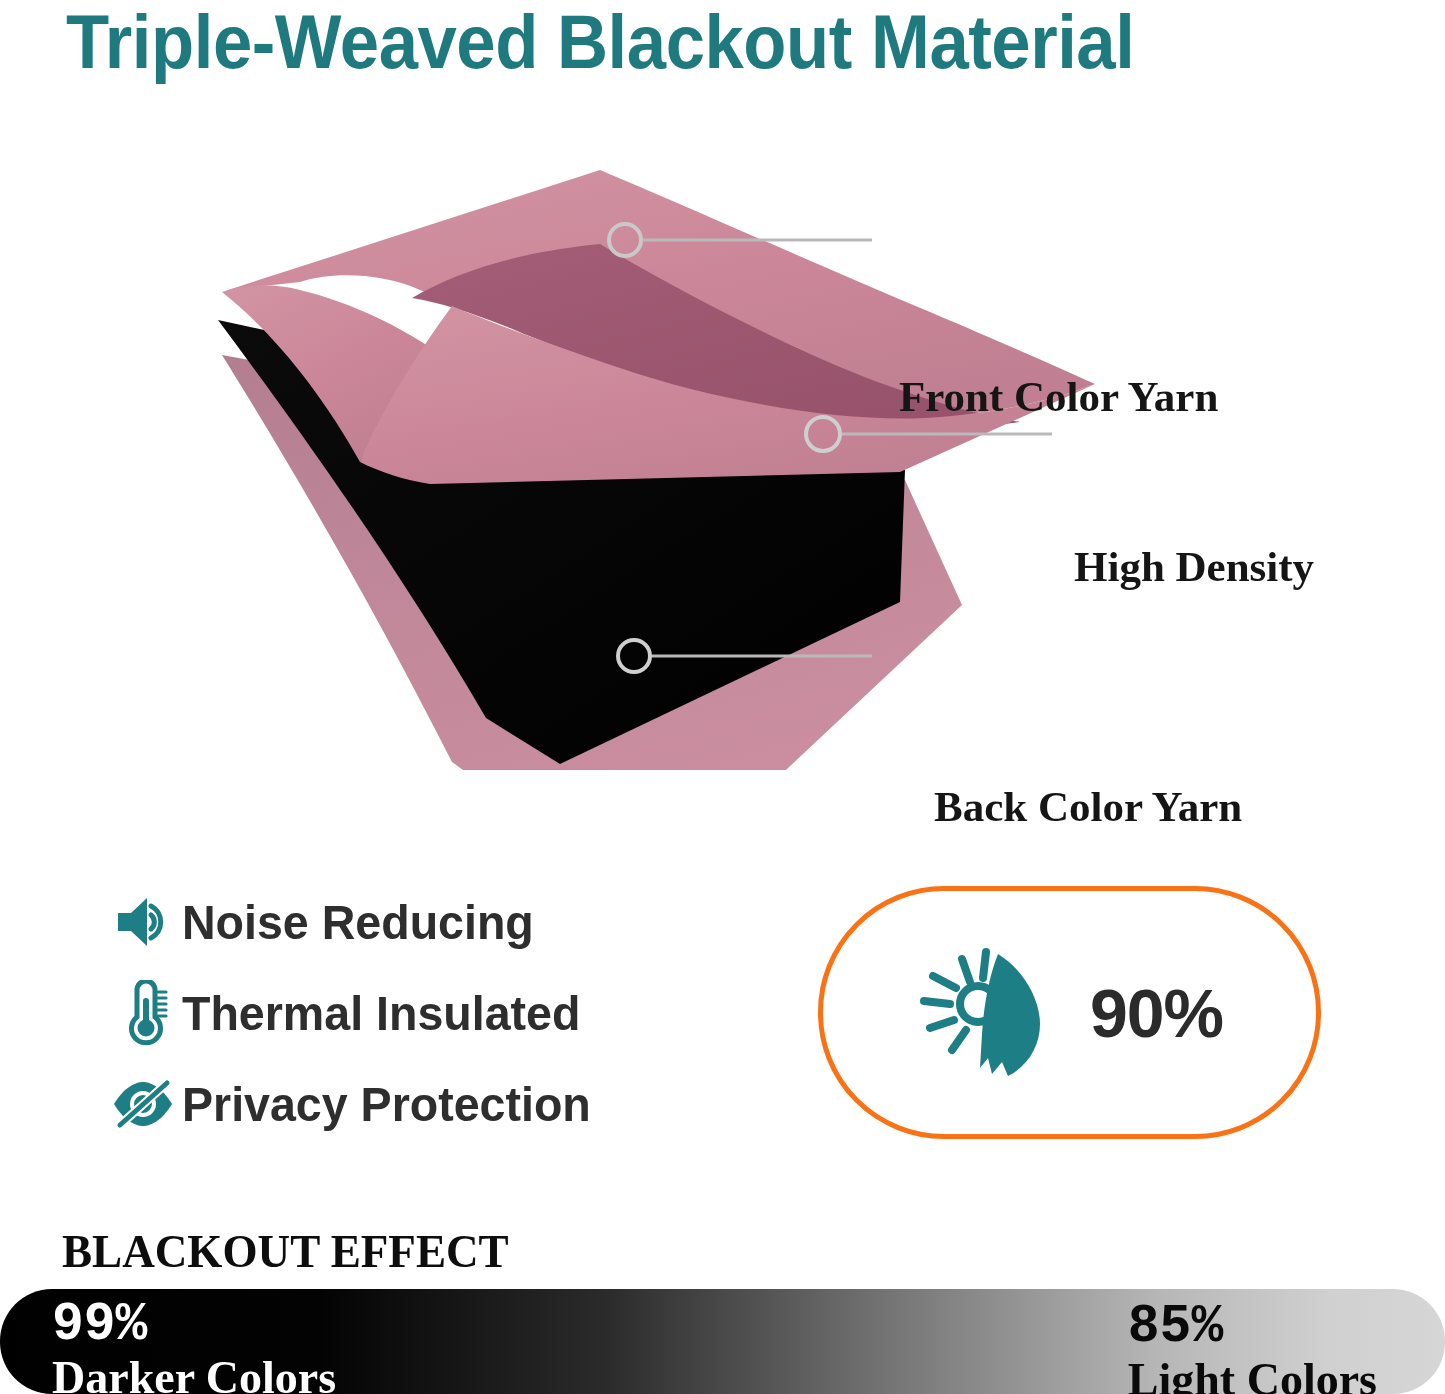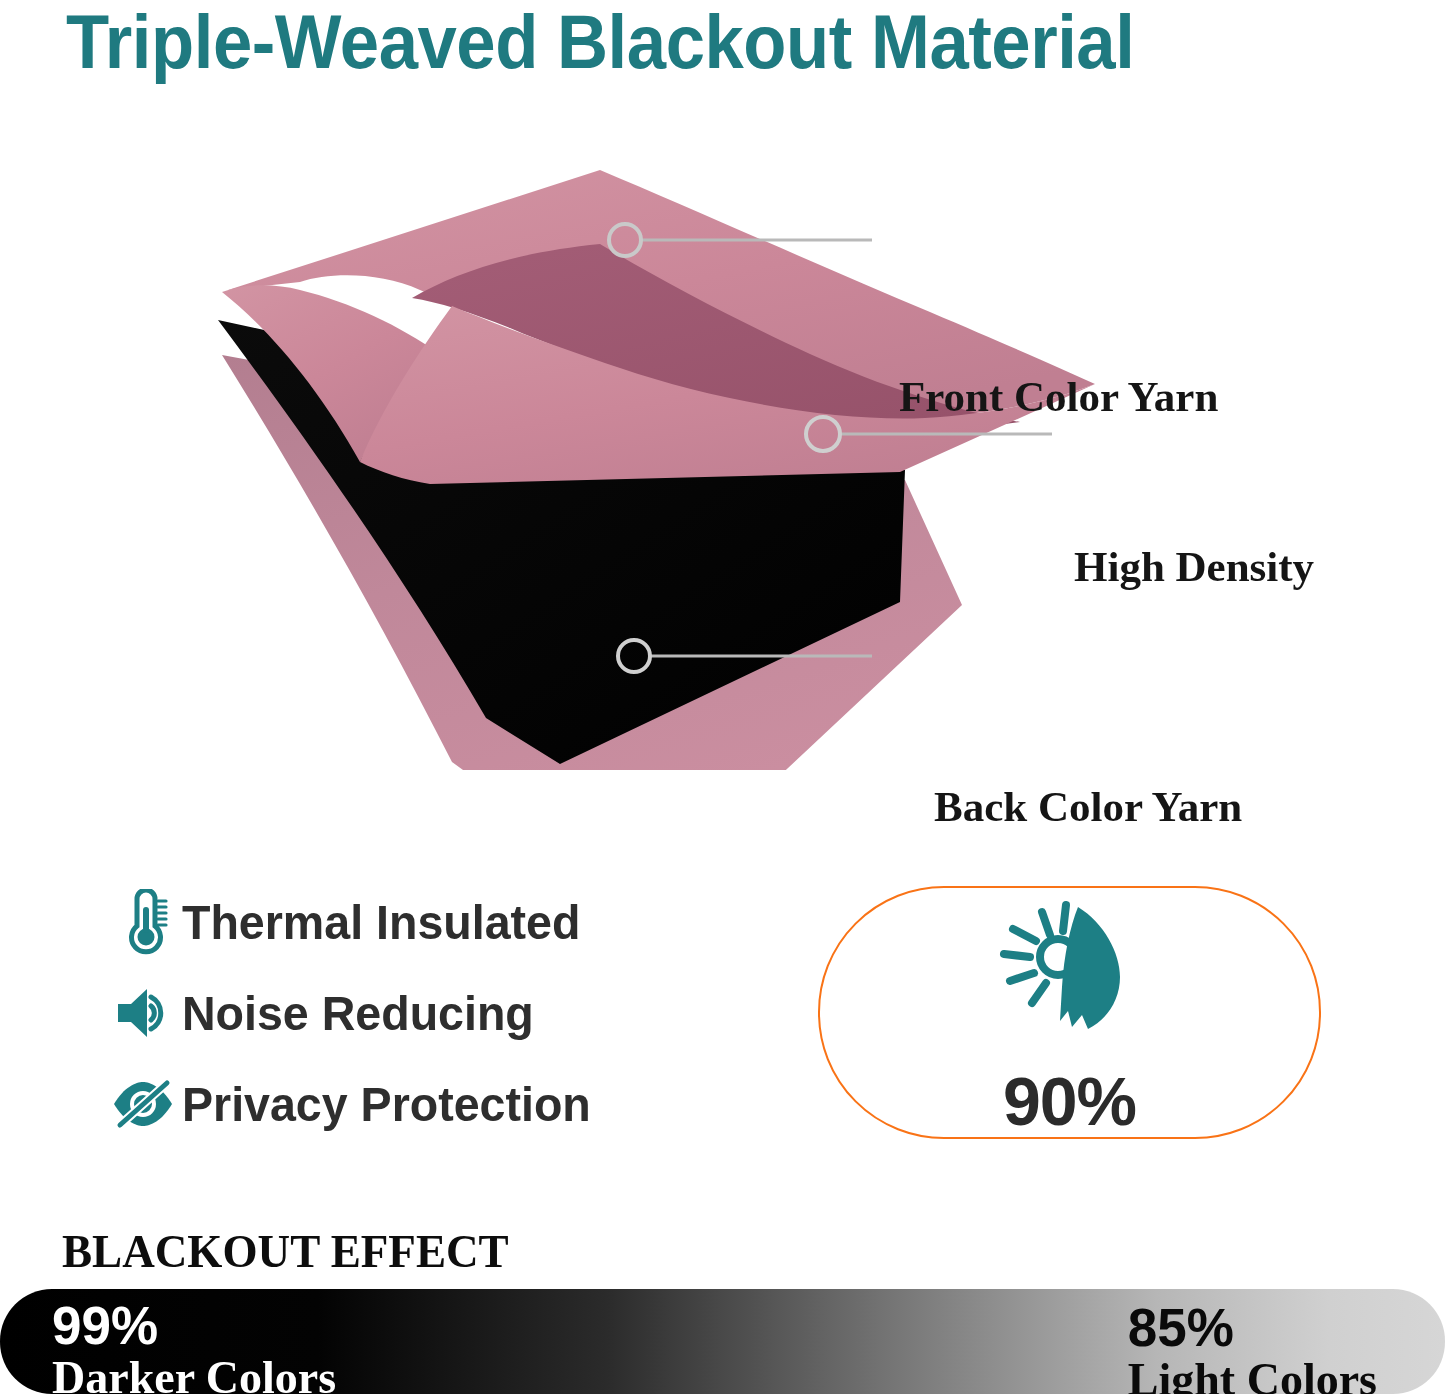--- a/index.html
+++ b/index.html
@@ -62,26 +62,25 @@
     color:#2e2e2e;
     white-space:nowrap;
     transform:scaleX(0.95);
     transform-origin:left center;
   }
 
   
   #blackout-badge{
     position:absolute; left:818px; top:886px;
     width:503px; height:253px;
-    border:2px solid #f97316;
+    border:5px solid #f97316;
     border-radius:126px;
     background:#ffffff;
     display:flex; align-items:center; justify-content:center;
     gap:26px;
-    flex-direction:column;
   }
   #badge-icon{ flex:0 0 auto; display:flex; align-items:center; }
   #badge-text{
     font-family:"Liberation Sans", sans-serif;
     font-weight:bold; color:#2b2b2b;
     line-height:1.0;
     text-align:left;
   }
   #badge-pct{ font-size:68px; display:block; letter-spacing:-1px;}
   #badge-word{ font-size:62px; display:block; letter-spacing:-1px;}
@@ -108,21 +107,21 @@
         #767676 62%,
         #b6b6b6 80%,
         #d0d0d0 92%,
         #d6d6d6 100%);
     overflow:hidden;
   }
   .bar-block{ position:absolute; }
   #bar-left{ left:52px; top:10px; text-align:left; }
   #bar-right{ right:68px; top:12px; text-align:left; }
   .bar-pct{
-    font-family:Liberation Sans, sans-serif;
+    font-family:Liberation Mono, monospace;
     font-weight:bold; font-size:53px; line-height:1.0;
     display:block;
   }
   .bar-sub{
     font-family:"Liberation Serif", serif;
     font-weight:bold; font-size:46px; line-height:1.15;
     display:block;
   }
   #bar-left .bar-pct, #bar-left .bar-sub{ color:#ffffff; }
   #bar-right .bar-pct, #bar-right .bar-sub{ color:#0a0a0a; }
@@ -197,48 +196,48 @@
   </svg>
 
   <div class="callout-label" id="label-front">Front  Color Yarn</div>
   <div class="callout-label" id="label-middle">
     <div>High Density</div>
   </div>
   <div class="callout-label" id="label-back">Back Color Yarn</div>
 </div>
 
 <div id="features">
+
+  <div class="feature-row">
+    <span class="feature-icon">
+      <svg width="60" height="58" viewBox="0 0 60 58">
+        <path d="M5 20 H18 L34 5 V53 L18 38 H5 Z" fill="#1d7f85"></path>
+        <path d="M38 13 a18 18 0 0 1 0 32" fill="none" stroke="#1d7f85" stroke-width="5" stroke-linecap="round"></path>
+        <path d="M38 22 a9 9 0 0 1 0 14" fill="none" stroke="#1d7f85" stroke-width="5" stroke-linecap="round"></path>
+      </svg>
+    </span>
+    <span class="feature-label">Noise Reducing</span>
+  </div>
 
   <div class="feature-row">
     <span class="feature-icon">
       <svg width="52" height="66" viewBox="0 0 52 66">
         <path d="M20 10 a9 9 0 0 1 18 0 v27 a14.5 14.5 0 1 1 -18 0 z" fill="none" stroke="#1d7f85" stroke-width="5"></path>
         <circle cx="29" cy="48" r="8.5" fill="#1d7f85"></circle>
         <rect x="26" y="18" width="6" height="26" rx="3" fill="#1d7f85"></rect>
         <g stroke="#1d7f85" stroke-width="3.2" stroke-linecap="round">
           <line x1="41" y1="12" x2="49" y2="12"></line>
           <line x1="41" y1="18" x2="49" y2="18"></line>
           <line x1="41" y1="24" x2="49" y2="24"></line>
           <line x1="41" y1="30" x2="49" y2="30"></line>
           <line x1="41" y1="36" x2="49" y2="36"></line>
         </g>
       </svg>
     </span>
     <span class="feature-label">Thermal Insulated</span>
-  </div>
-
-  <div class="feature-row">
-    <span class="feature-icon">
-      <svg width="60" height="58" viewBox="0 0 60 58">
-        <path d="M5 20 H18 L34 5 V53 L18 38 H5 Z" fill="#1d7f85"></path>
-        <path d="M38 13 a18 18 0 0 1 0 32" fill="none" stroke="#1d7f85" stroke-width="5" stroke-linecap="round"></path>
-        <path d="M38 22 a9 9 0 0 1 0 14" fill="none" stroke="#1d7f85" stroke-width="5" stroke-linecap="round"></path>
-      </svg>
-    </span>
-    <span class="feature-label">Noise Reducing</span>
   </div>
 
   <div class="feature-row">
     <span class="feature-icon">
       <svg width="66" height="50" viewBox="0 0 66 50">
         <path d="M4 25 C14 8 26 3 33 3 C40 3 52 8 62 25 C52 42 40 47 33 47 C26 47 14 42 4 25 Z" fill="#1d7f85"></path>
         <circle cx="33" cy="25" r="11" fill="none" stroke="#ffffff" stroke-width="4"></circle>
         <line x1="10" y1="46" x2="57" y2="4" stroke="#ffffff" stroke-width="9" stroke-linecap="round"></line>
         <line x1="10" y1="46" x2="57" y2="4" stroke="#1d7f85" stroke-width="5" stroke-linecap="round"></line>
       </svg>

